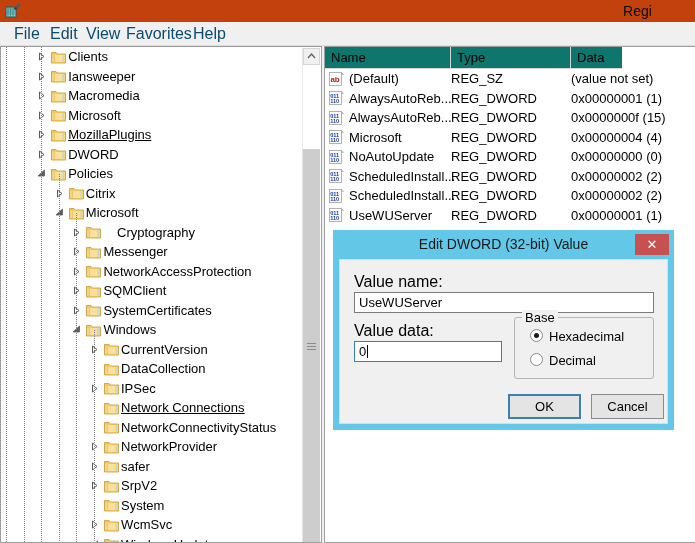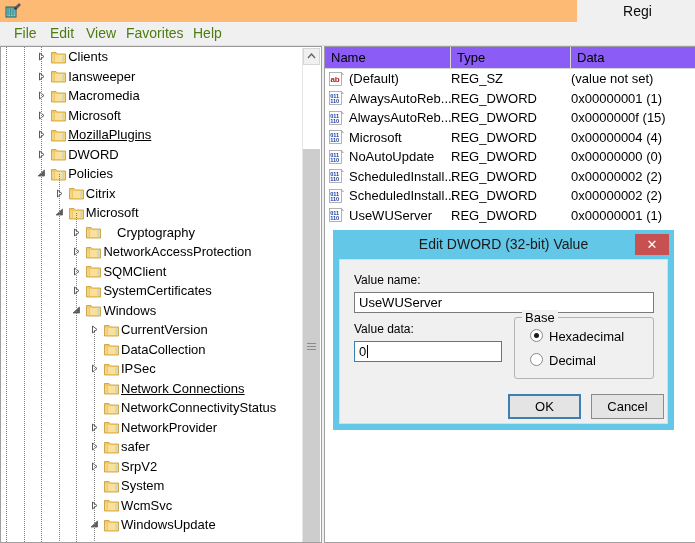--- a/index.html
+++ b/index.html
@@ -6,43 +6,43 @@
   body{
     width:695px;height:543px;overflow:hidden;
     font-family:"Liberation Sans", sans-serif;
     font-size:12px;color:#000;
     background:#ffffff;
   }
   #app{position:relative;width:695px;height:543px;overflow:hidden;background:#f0f0f0;}
 
   
   .titlebar{
-    position:absolute;left:0;top:0;width:577px;height:22px;
-    background:#fdba74;
+    position:absolute;left:0;top:0;width:695px;height:22px;
+    background:#c2410c;
   }
   .app-icon{
     position:absolute;left:4px;top:2px;width:18px;height:18px;
   }
   .title-text{
     position:absolute;left:0;top:0;width:695px;height:22px;
     line-height:22px;text-align:center;
     font-size:14px;color:#0b0b0b;
     padding-left:580px;box-sizing:border-box;
     white-space:nowrap;overflow:hidden;
   }
 
   
   .menubar{
     position:absolute;left:0;top:22px;width:695px;height:23px;
     background:#f0f0f0;
     border-bottom:1px solid #dfdfdf;
   }
   .menu-item{
     position:absolute;top:0;height:39px;line-height:23px;
-    font-size:14px;color:#4d7c0f;padding:0 8px;cursor:default;
+    font-size:16px;color:#0c4a6e;padding:0 8px;cursor:default;
     white-space:nowrap;
   }
 
   
   .tree-panel{
     position:absolute;left:0;top:46px;width:322px;height:497px;
     background:#ffffff;
     border:1px solid #a0a0a0;border-top:1px solid #9a9a9a;
     box-sizing:border-box;overflow:hidden;
   }
@@ -100,22 +100,22 @@
     position:absolute;left:0;top:101px;width:17px;height:394px;
     background:#cdcdcd;
   }
   .tscroll-grip{
     position:absolute;left:4px;top:194px;width:9px;height:7px;
   }
   .tscroll-grip i{display:block;height:1px;background:#8a8a8a;margin-bottom:2px;}
 
   
   .lhead{
-    position:absolute;left:0;top:0;height:21px;width:371px;
-    background:#8b5cf6;border-bottom:1px solid #d6d6d6;
+    position:absolute;left:0;top:0;height:21px;width:297px;
+    background:#0f766e;border-bottom:1px solid #d6d6d6;
   }
   .lhead-cell{
     position:absolute;top:0;height:21px;line-height:21px;
     font-size:13px;color:#000;padding-left:6px;box-sizing:border-box;
     border-right:1px solid #d6d6d6;
   }
   .lrow{
     position:absolute;left:0;height:19.5px;line-height:19.5px;width:371px;
     font-size:13px;color:#000;
   }
@@ -143,21 +143,21 @@
   }
   .dlg-close{
     position:absolute;right:5px;top:4px;width:34px;height:21px;
     background:#c75050;color:#fff;font-size:13px;
     line-height:21px;text-align:center;cursor:default;
   }
   .dlg-body{
     position:absolute;left:6px;top:29px;width:329px;height:165px;
     background:#f0f0f0;border:1px solid #dcdcdc;box-sizing:border-box;
   }
-  .lbl{position:absolute;font-size:12px;color:#000;white-space:nowrap;}
+  .lbl{position:absolute;font-size:16px;color:#000;white-space:nowrap;}
   .tin{
     position:absolute;background:#fff;border:1px solid #7a7a7a;
     box-sizing:border-box;font-size:13px;color:#000;
     padding:1px 4px;line-height:17px;white-space:nowrap;overflow:hidden;
   }
   .tin.focused{border:1px solid #3c7fb1;}
   .caret{display:inline-block;width:1px;height:13px;background:#000;
          vertical-align:-2px;margin-left:1px;}
   .gbox{
     position:absolute;border:1px solid #b4b4b4;border-radius:3px;
@@ -357,20 +357,34 @@
             <svg width="9" height="9" viewBox="0 0 9 9">
               <path d="M2.5 1 L7 4.5 L2.5 8 Z" fill="none" stroke="#5b5b5b" stroke-width="1"></path>
             </svg>
           </span>
           <span class="folder" style="left: 85.4px;"><svg width="15" height="14" viewBox="0 0 15 14">
               <path d="M0.5 2.5 L5 2.5 L6.3 4 L14.5 4 L14.5 13 L0.5 13 Z" fill="#f2c75c" stroke="#c79a33" stroke-width="0.8"></path>
               <path d="M1.5 4.8 L13.6 4.8 L13.6 12.2 L1.5 12.2 Z" fill="#fbe09a" stroke="none"></path>
               <path d="M3.2 4.8 L3.2 12.2" stroke="#d8ad4a" stroke-width="0.7"></path>
               <path d="M11.6 5.2 L12.6 5.2 L12.6 11.8 L11.6 11.8 Z" fill="#9fd2e8"></path>
             </svg></span>
+          <span class="tree-label" style="left: 102.4px;">Messenger</span>
+        </div>
+        <div class="tree-row" style="height: 19.5px;">
+          <span class="arrow-c" style="left: 71.4px;">
+            <svg width="9" height="9" viewBox="0 0 9 9">
+              <path d="M2.5 1 L7 4.5 L2.5 8 Z" fill="none" stroke="#5b5b5b" stroke-width="1"></path>
+            </svg>
+          </span>
+          <span class="folder" style="left: 85.4px;"><svg width="15" height="14" viewBox="0 0 15 14">
+              <path d="M0.5 2.5 L5 2.5 L6.3 4 L14.5 4 L14.5 13 L0.5 13 Z" fill="#f2c75c" stroke="#c79a33" stroke-width="0.8"></path>
+              <path d="M1.5 4.8 L13.6 4.8 L13.6 12.2 L1.5 12.2 Z" fill="#fbe09a" stroke="none"></path>
+              <path d="M3.2 4.8 L3.2 12.2" stroke="#d8ad4a" stroke-width="0.7"></path>
+              <path d="M11.6 5.2 L12.6 5.2 L12.6 11.8 L11.6 11.8 Z" fill="#9fd2e8"></path>
+            </svg></span>
           <span class="tree-label" style="left: 102.4px;">NetworkAccessProtection</span>
         </div>
         <div class="tree-row" style="height: 19.5px;">
           <span class="arrow-c" style="left: 71.4px;">
             <svg width="9" height="9" viewBox="0 0 9 9">
               <path d="M2.5 1 L7 4.5 L2.5 8 Z" fill="none" stroke="#5b5b5b" stroke-width="1"></path>
             </svg>
           </span>
           <span class="folder" style="left: 85.4px;"><svg width="15" height="14" viewBox="0 0 15 14">
               <path d="M0.5 2.5 L5 2.5 L6.3 4 L14.5 4 L14.5 13 L0.5 13 Z" fill="#f2c75c" stroke="#c79a33" stroke-width="0.8"></path>

